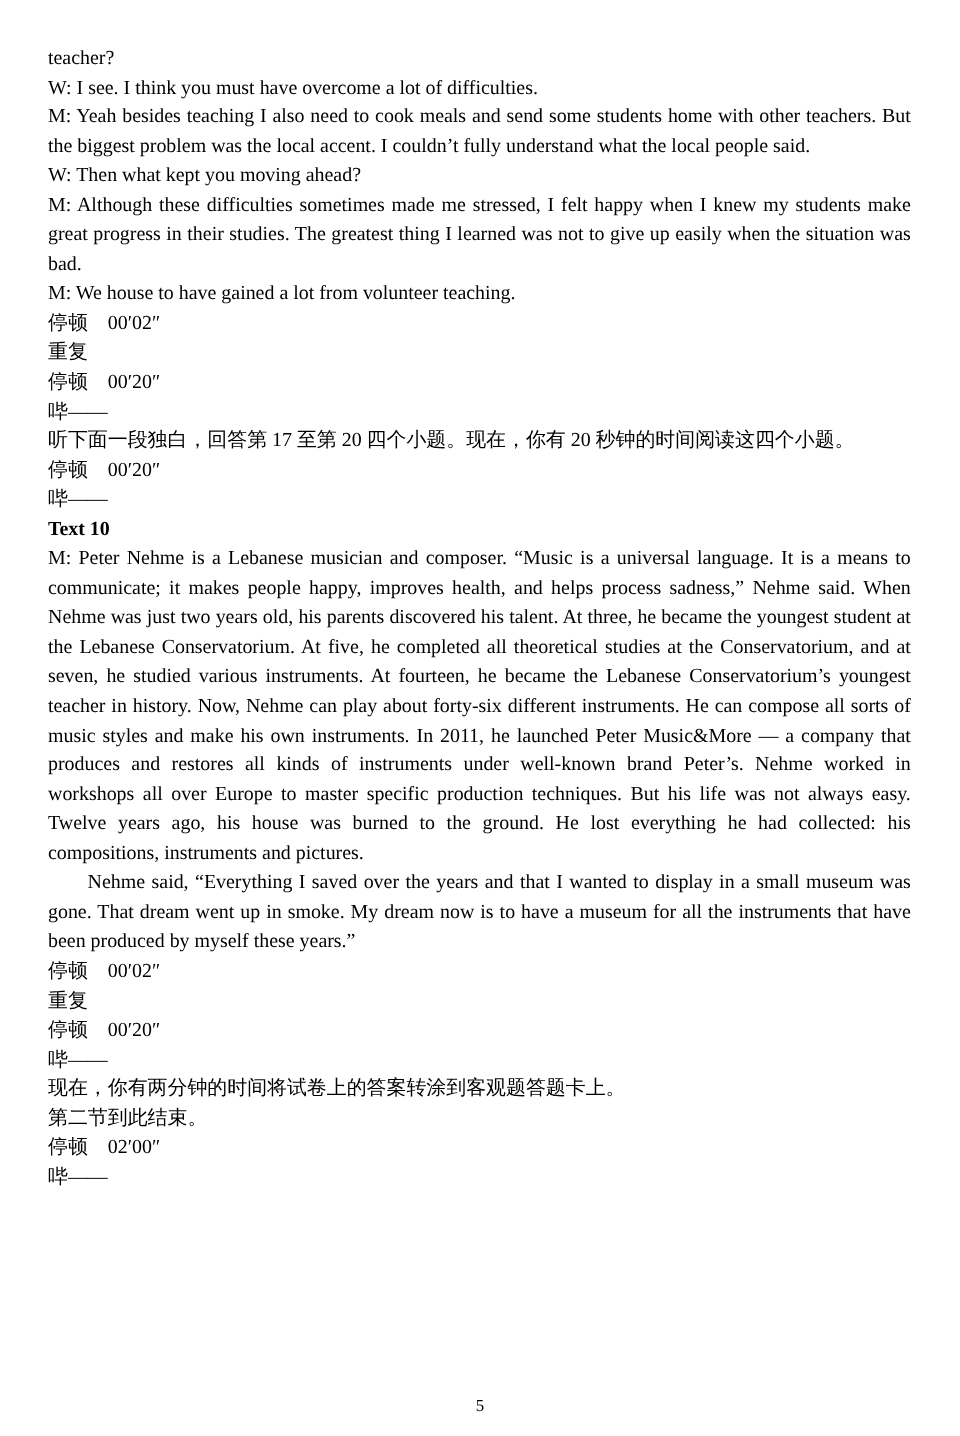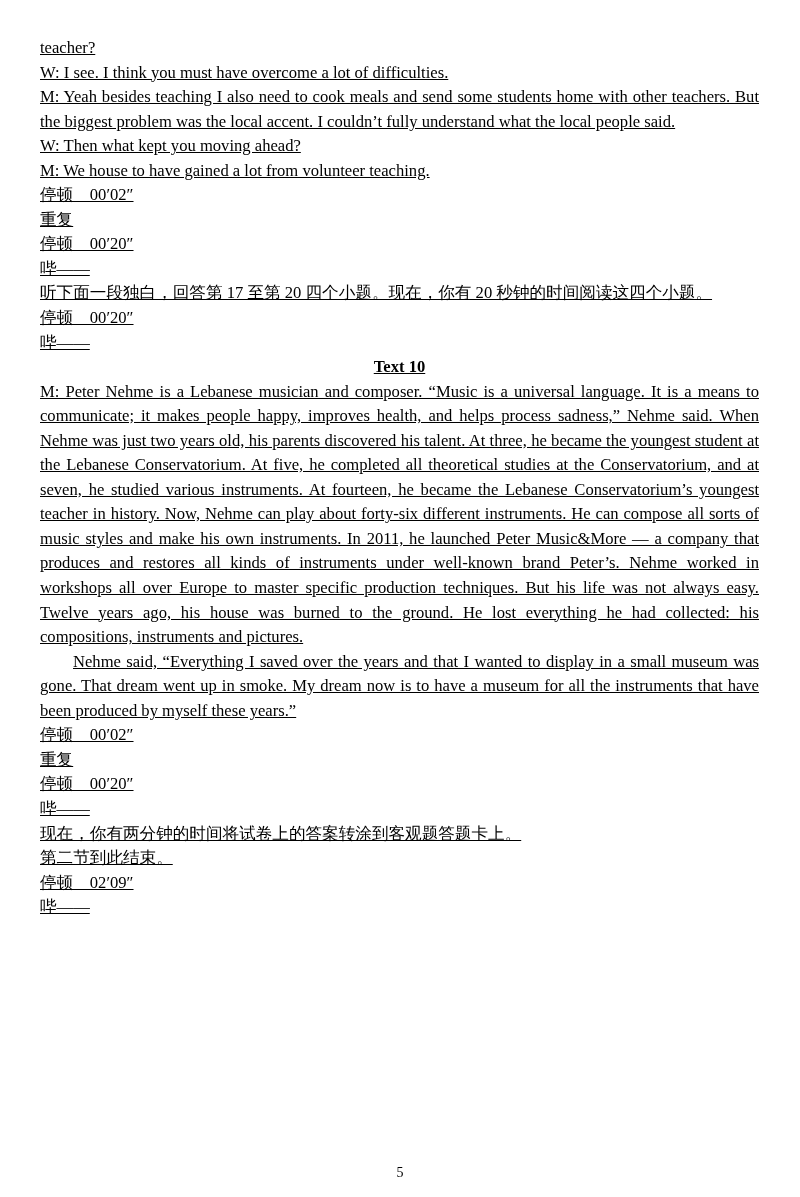--- a/index.html
+++ b/index.html
@@ -13,58 +13,59 @@
     overflow: hidden;
   }
   .content {
     position: absolute;
     left: 40px;
     top: 36px;
     width: 719px;
     font-size: 16.6px;
     line-height: 24.55px;
   }
-  .content p { margin: 0; padding: 0; text-decoration: underline; }
+  .content p { margin: 0; padding: 0; }
   .para { text-align: justify; }
   .cue  { text-align: left; }
-  .heading { font-weight: bold; text-align: center; }
+  .heading { font-weight: bold; text-align: left; }
   .indent { text-indent: 33px; }
   .page-number {
     position: absolute;
     left: 0;
     bottom: 16px;
     width: 100%;
     text-align: center;
     font-size: 14px;
     font-family: "Liberation Serif", "DejaVu Serif", serif;
   }
 </style>
 </head>
 <body>
 
 <div class="page">
   <div class="content">
     <p class="cue">teacher?</p>
     <p class="para">W: I see. I think you must have overcome a lot of difficulties.</p>
     <p class="para">M: Yeah besides teaching I also need to cook meals and send some students home with other teachers. But the biggest problem was the local accent. I couldn’t fully understand what the local people said.</p>
     <p class="para">W: Then what kept you moving ahead?</p>
+    <p class="para">M: Although these difficulties sometimes made me stressed, I felt happy when I knew my students make great progress in their studies. The greatest thing I learned was not to give up easily when the situation was bad.</p>
     <p class="para">M: We house to have gained a lot from volunteer teaching.</p>
     <p class="cue">停顿　00′02″</p>
     <p class="cue">重复</p>
     <p class="cue">停顿　00′20″</p>
     <p class="cue">哔——</p>
     <p class="cue">听下面一段独白，回答第 17 至第 20 四个小题。现在，你有 20 秒钟的时间阅读这四个小题。</p>
     <p class="cue">停顿　00′20″</p>
     <p class="cue">哔——</p>
     <p class="heading">Text 10</p>
     <p class="para">M: Peter Nehme is a Lebanese musician and composer. “Music is a universal language. It is a means to communicate; it makes people happy, improves health, and helps process sadness,” Nehme said. When Nehme was just two years old, his parents discovered his talent. At three, he became the youngest student at the Lebanese Conservatorium. At five, he completed all theoretical studies at the Conservatorium, and at seven, he studied various instruments. At fourteen, he became the Lebanese Conservatorium’s youngest teacher in history. Now, Nehme can play about forty-six different instruments. He can compose all sorts of music styles and make his own instruments. In 2011, he launched Peter Music&amp;More — a company that produces and restores all kinds of instruments under well-known brand Peter’s. Nehme worked in workshops all over Europe to master specific production techniques. But his life was not always easy. Twelve years ago, his house was burned to the ground. He lost everything he had collected: his compositions, instruments and pictures.</p>
     <p class="para indent">Nehme said, “Everything I saved over the years and that I wanted to display in a small museum was gone. That dream went up in smoke. My dream now is to have a museum for all the instruments that have been produced by myself these years.”</p>
     <p class="cue">停顿　00′02″</p>
     <p class="cue">重复</p>
     <p class="cue">停顿　00′20″</p>
     <p class="cue">哔——</p>
     <p class="cue">现在，你有两分钟的时间将试卷上的答案转涂到客观题答题卡上。</p>
     <p class="cue">第二节到此结束。</p>
-    <p class="cue">停顿　02′09″</p>
+    <p class="cue">停顿　02′00″</p>
     <p class="cue">哔——</p>
   </div>
   <div class="page-number">5</div>
 </div>
 
 </body></html>

